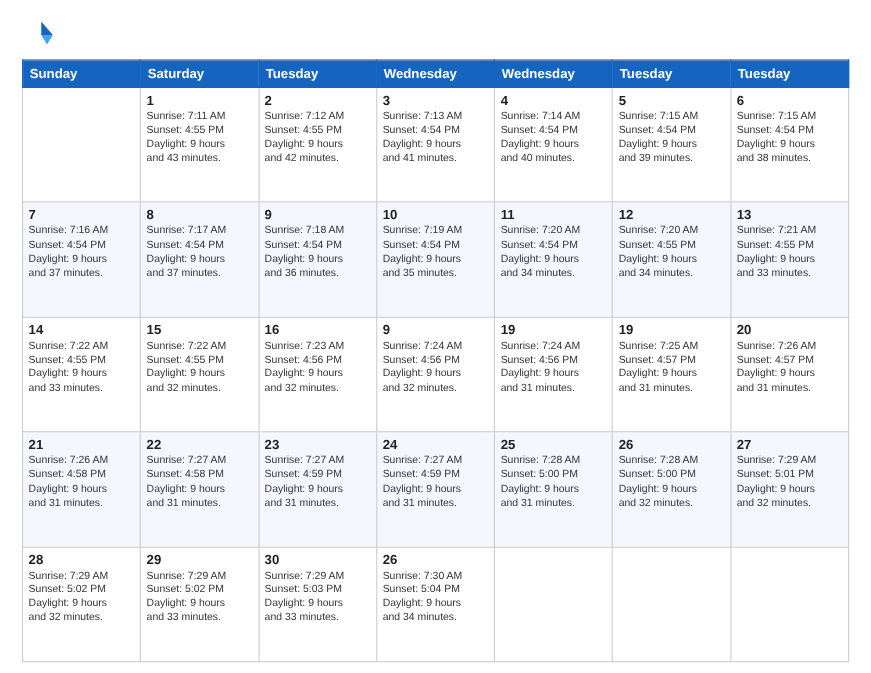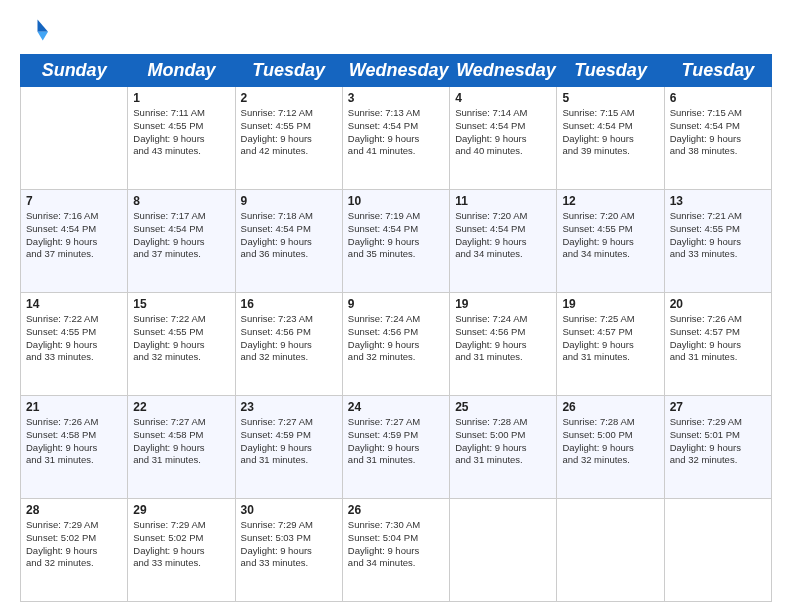--- a/index.html
+++ b/index.html
@@ -55,26 +55,25 @@
     .calendar {
       flex: 1;
       border: 1px solid #ccc;
       border-collapse: collapse;
       width: 100%;
       table-layout: fixed;
     }
     .calendar th {
       background: #1565c0;
       color: #fff;
-      text-align: center;
+      text-align: left;
       padding: 5px 6px;
-      font-size: 18px;
+      font-size: 12px;
       font-weight: bold;
       border: 1px solid #1565c0;
-      font-style: italic;
     }
     .calendar td {
       vertical-align: top;
       border: 1px solid #ccc;
       padding: 4px 5px;
       font-size: 10px;
       color: #333;
       height: 85px;
     }
     .day-num {
@@ -112,21 +111,21 @@
     <div class="title-block">
       <div class="month-title"></div>
       <div class="location"></div>
     </div>
   </div>
 
   <table class="calendar">
     <thead>
       <tr>
         <th>Sunday</th>
-        <th>Monday</th>
+        <th>Saturday</th>
         <th>Tuesday</th>
         <th>Wednesday</th>
         <th>Wednesday</th>
         <th>Tuesday</th>
         <th>Tuesday</th>
       </tr>
     </thead>
     <tbody id="calendar-body">
     <tr>
           <td class="empty"></td>

